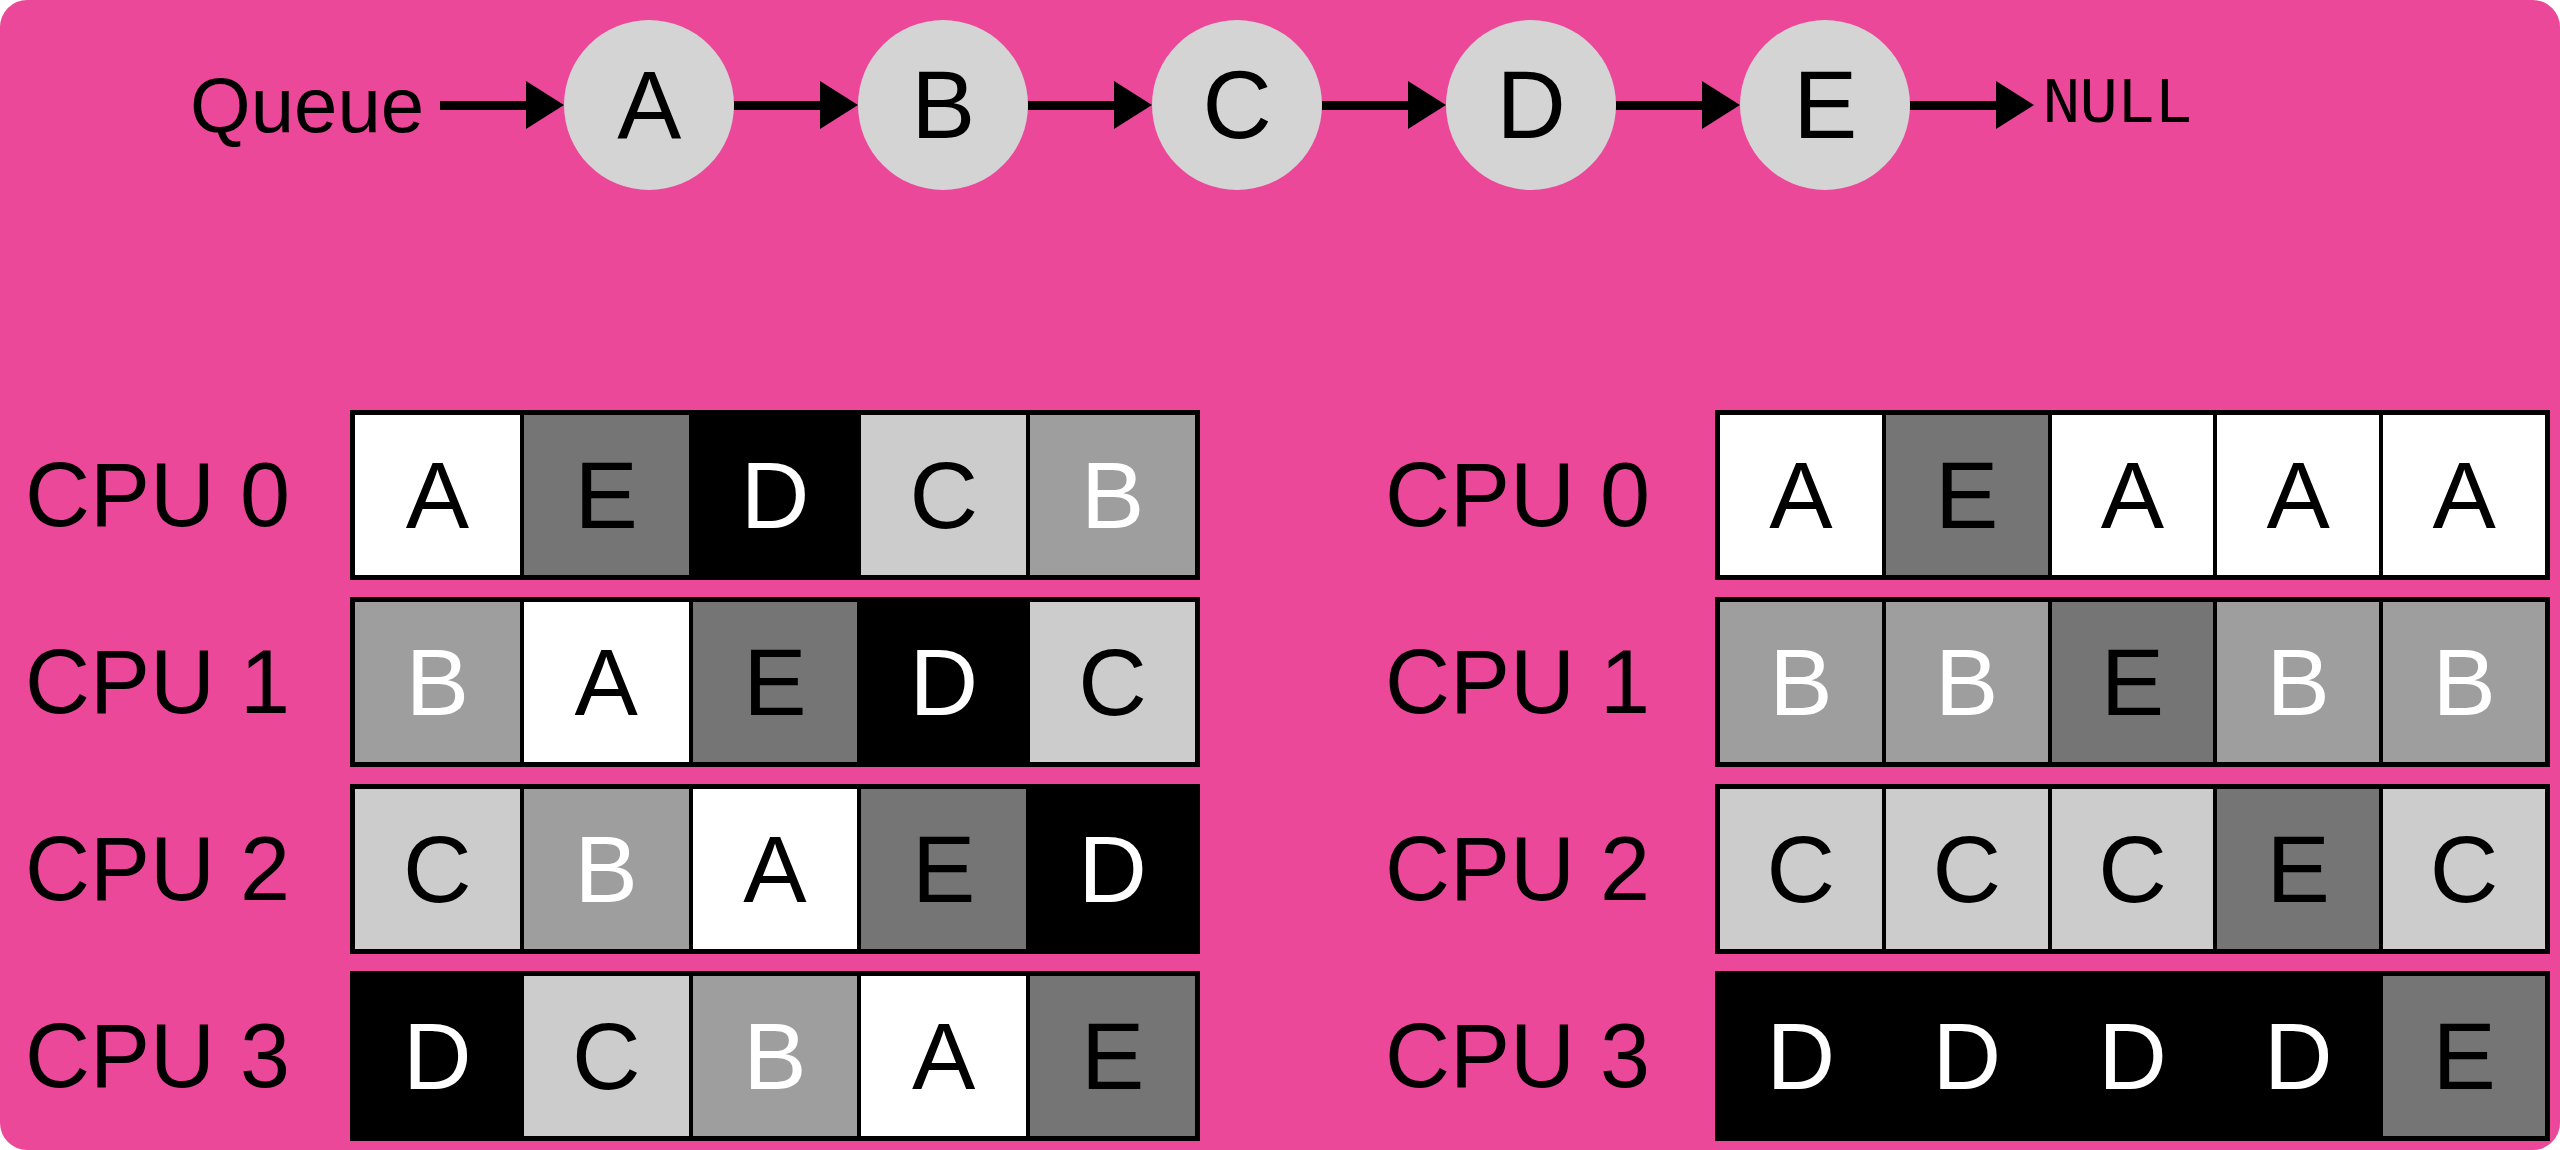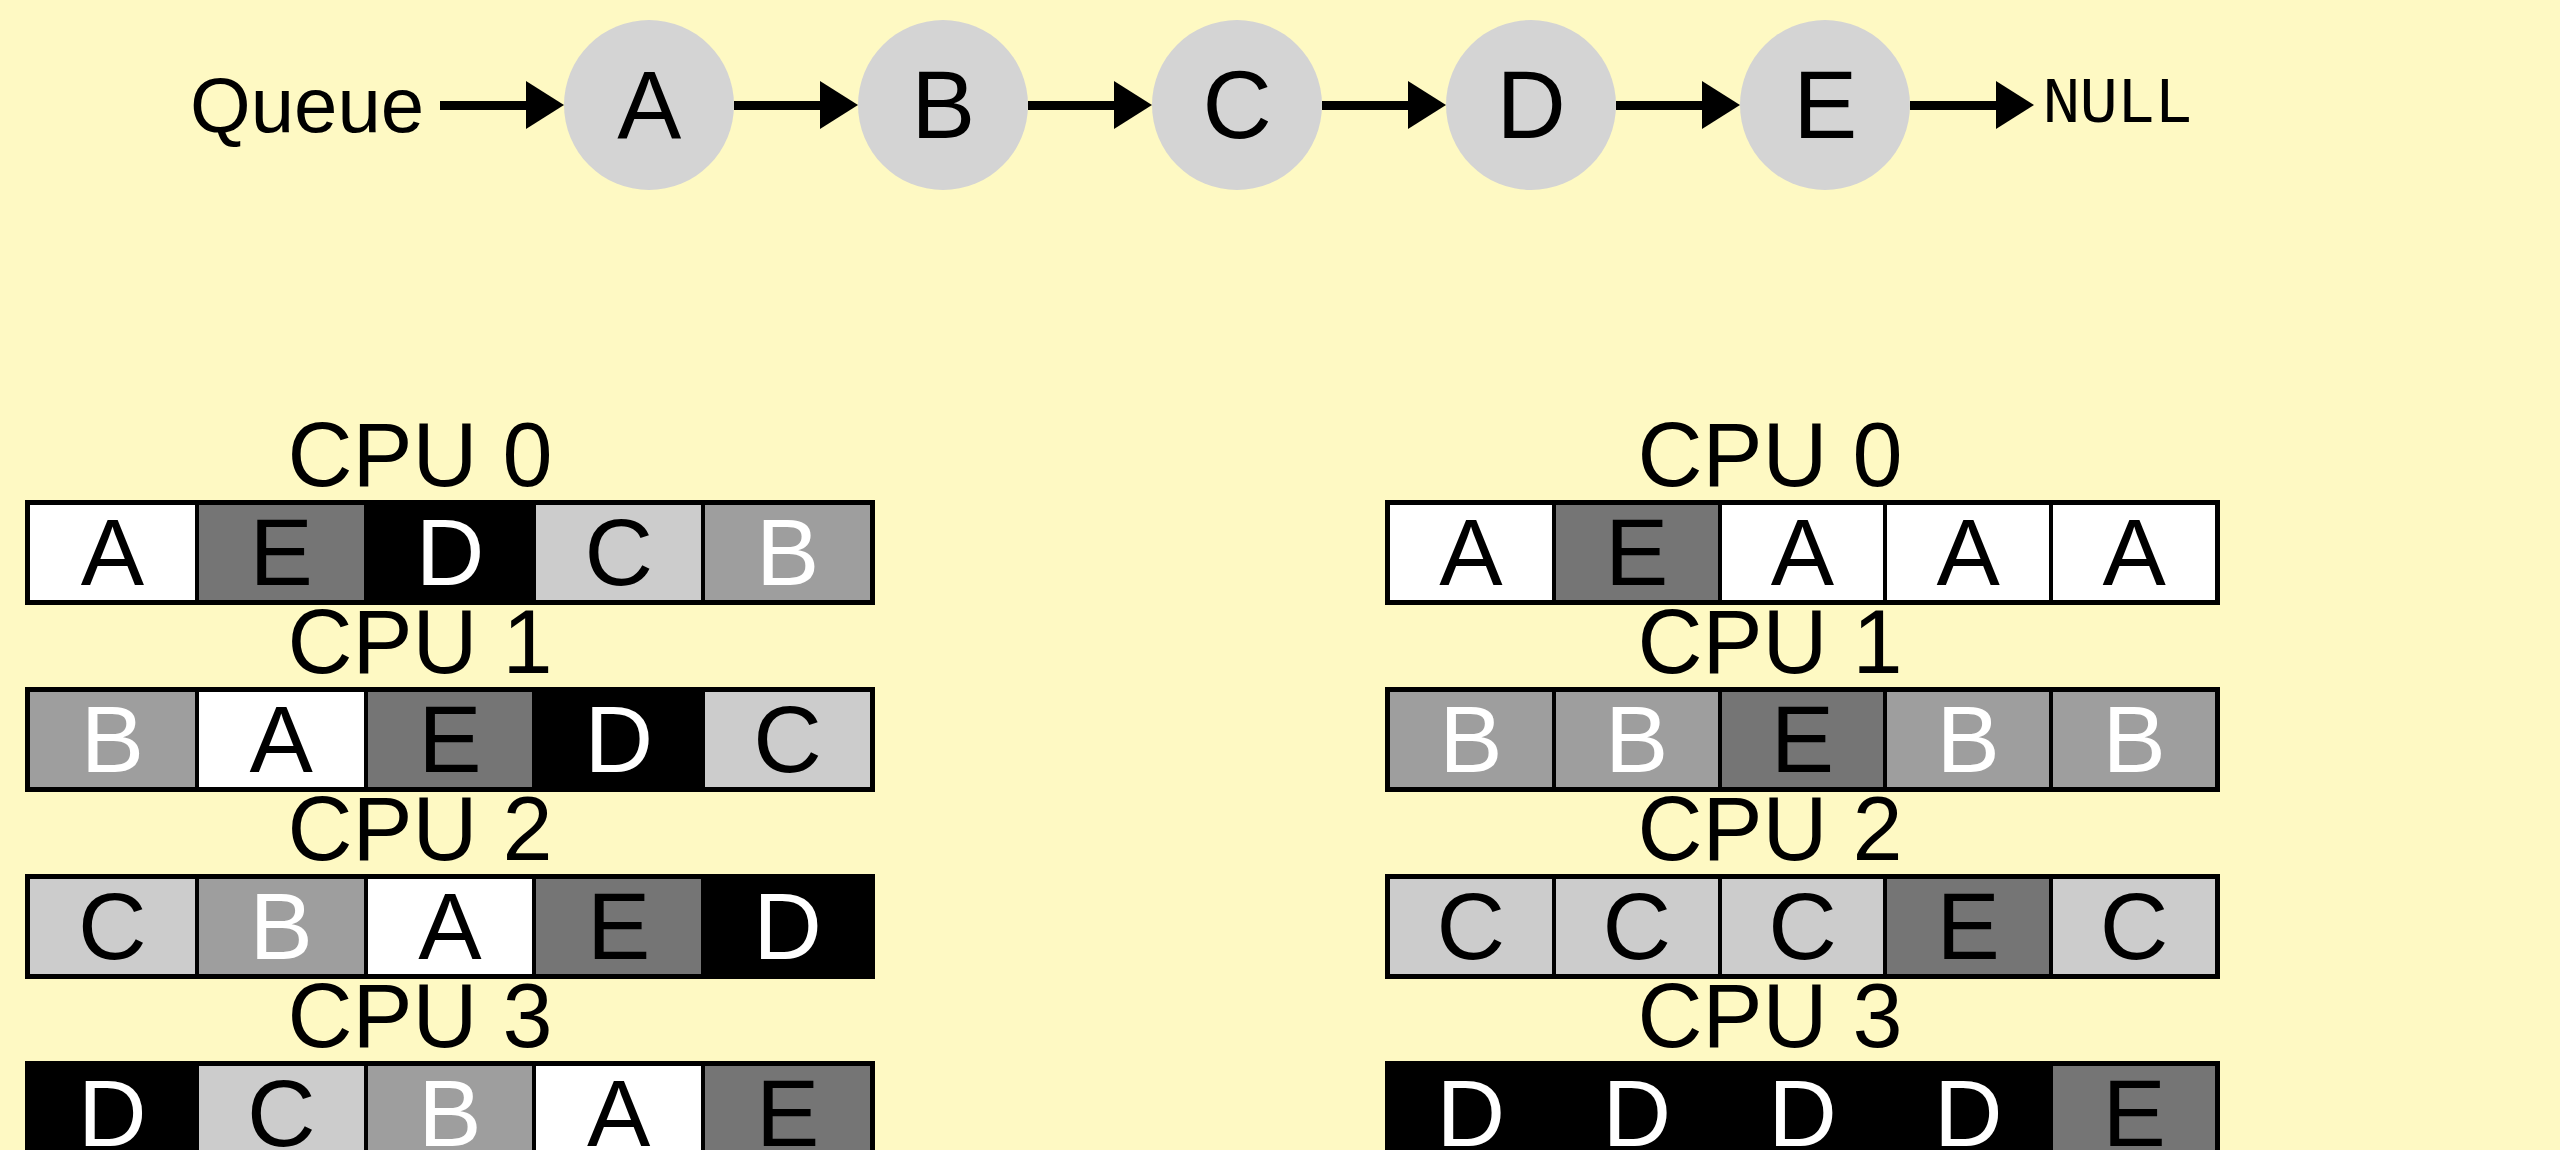--- a/index.html
+++ b/index.html
@@ -1,37 +1,37 @@
 <!DOCTYPE html>
 <html><head>
 <meta charset="utf-8">
 <style>
   html,body{margin:0;padding:0;background:#ffffff;}
   .canvas{
-    position:relative;width:2560px;height:1150px;background:#fef9c3;
-    font-family:"Liberation Sans", sans-serif;color:#000;overflow:hidden;
+    position:relative;width:2560px;height:1150px;background:#ec4899;
+    font-family:"Liberation Sans", sans-serif;color:#000;overflow:hidden;border-radius:27px;
   }
 
   
   .queue{position:absolute;left:190px;top:18px;height:174px;display:flex;align-items:center;}
   .queue-label{font-size:78px;line-height:1;margin-right:16px;white-space:nowrap;}
   .qarrow{width:124px;height:48px;display:flex;align-items:center;flex:none;}
   .qarrow .shaft{flex:1;height:9px;background:#000;}
   .qarrow .head{width:0;height:0;border-top:24px solid transparent;border-bottom:24px solid transparent;border-left:38px solid #000;flex:none;}
   .qnode{
     width:170px;height:170px;border-radius:50%;background:#d4d4d4;flex:none;
     display:flex;align-items:center;justify-content:center;font-size:96px;line-height:1;
   }
   .null-label{font-size:64px;line-height:1;margin-left:8px;letter-spacing:-1px;white-space:nowrap;font-family:Liberation Mono, monospace;}
 
   
   .sched{position:absolute;top:410px;}
   .sched-left{left:25px;}
   .sched-right{left:1385px;}
-  .cpu-row{display:flex;align-items:center;height:170px;margin-bottom:17px;flex-direction:column;}
+  .cpu-row{display:flex;align-items:center;height:170px;margin-bottom:17px;}
   .cpu-label{font-size:90px;line-height:1;flex:none;white-space:nowrap;}
   .sched-left  .cpu-label{width:325px;}
   .sched-right .cpu-label{width:330px;}
   .cells{display:flex;height:170px;box-sizing:border-box;border:5px solid #000;background:#fff;}
   .sched-left  .cells{width:850px;}
   .sched-right .cells{width:835px;}
   .cell{
     flex:1;display:flex;align-items:center;justify-content:center;
     font-size:95px;line-height:1;border-right:4px solid #000;
   }

